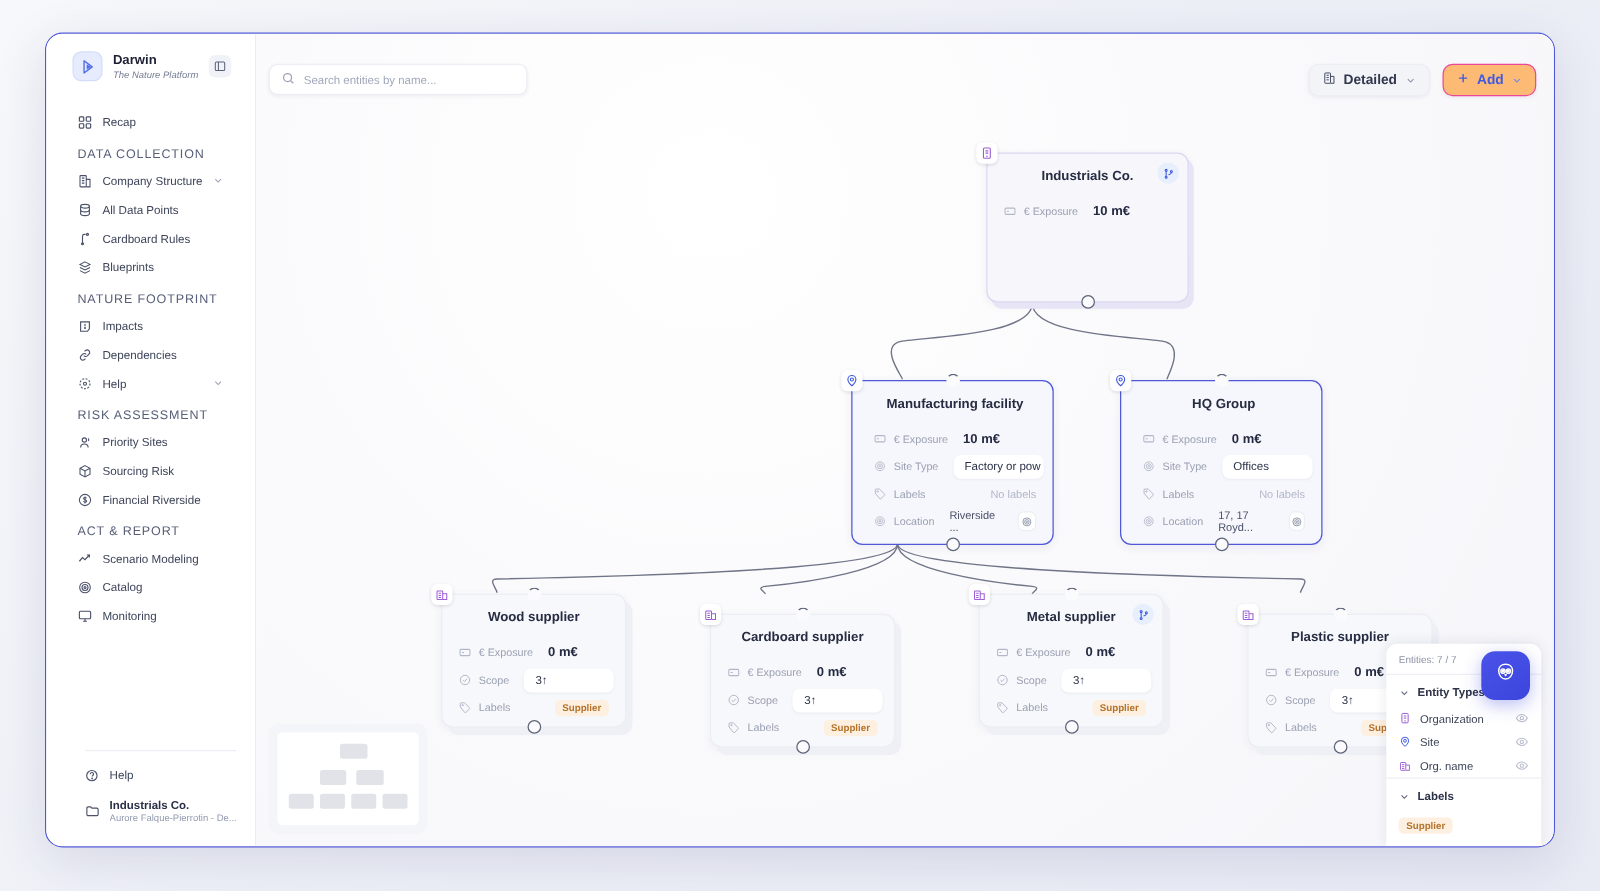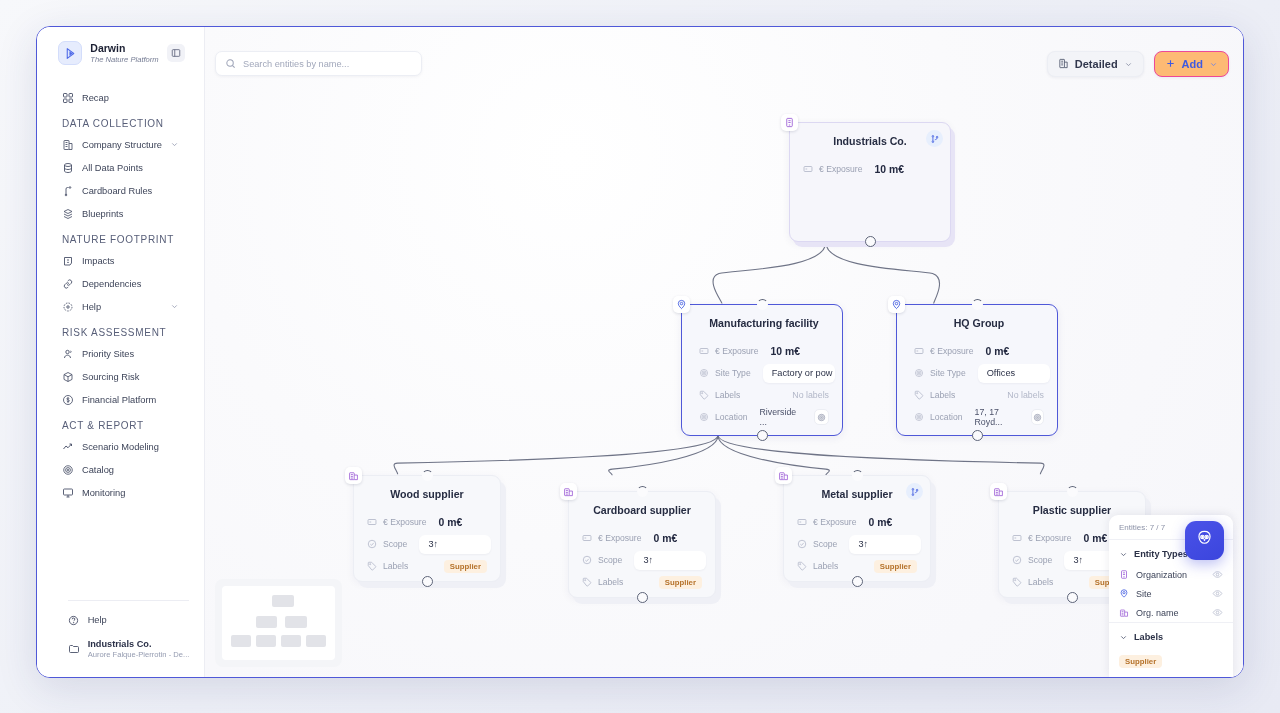--- a/index.html
+++ b/index.html
@@ -372,21 +372,21 @@
             <span class="nav-label">Sourcing Risk</span>
           </div>
           <div class="nav-item">
             <span class="nav-ico">
               <svg width="12" height="12" viewBox="0 0 24 24" fill="none" stroke="currentColor" stroke-width="1.7">
                 <circle cx="12" cy="12" r="9"></circle>
                 <path d="M14.4 9.2c-.5-.9-1.4-1.3-2.4-1.3-1.3 0-2.3.7-2.3 1.8 0 2.6 5 1.2 5 3.9 0 1.2-1.1 1.9-2.5 1.9-1.2 0-2.2-.5-2.7-1.4"></path>
                 <line x1="12" y1="6.4" x2="12" y2="17.6"></line>
               </svg>
             </span>
-            <span class="nav-label">Financial Platform</span>
+            <span class="nav-label">Financial Riverside</span>
           </div>
           <div class="nav-group-label">ACT &amp; REPORT</div>
           <div class="nav-item">
             <span class="nav-ico">
               <svg width="12" height="12" viewBox="0 0 24 24" fill="none" stroke="currentColor" stroke-width="1.9">
                 <polyline points="3 16 8 10 12 13.5 19 6"></polyline>
                 <polyline points="15 6 19 6 19 10"></polyline>
               </svg>
             </span>
             <span class="nav-label">Scenario Modeling</span>

